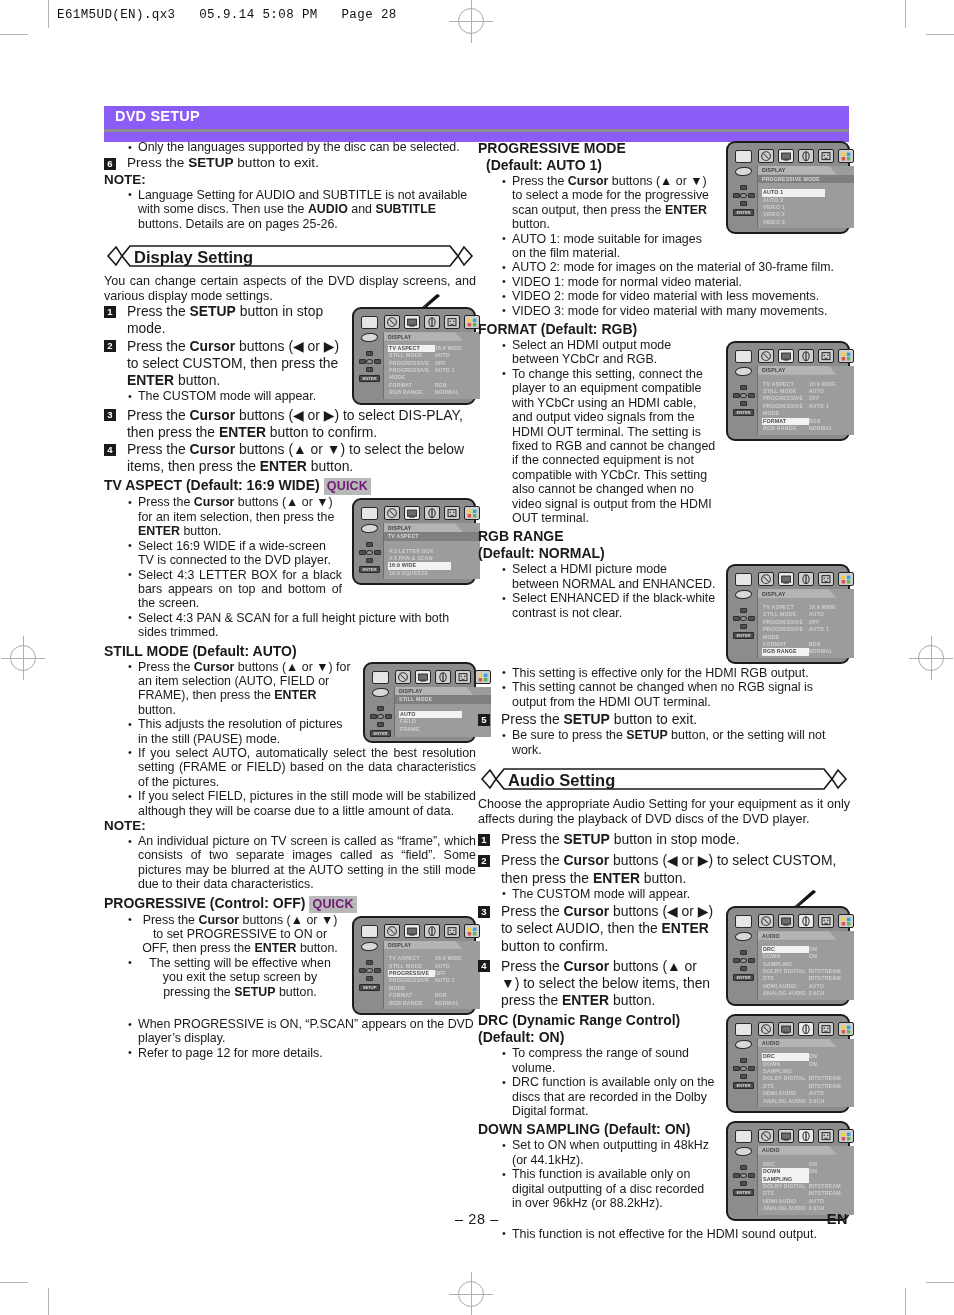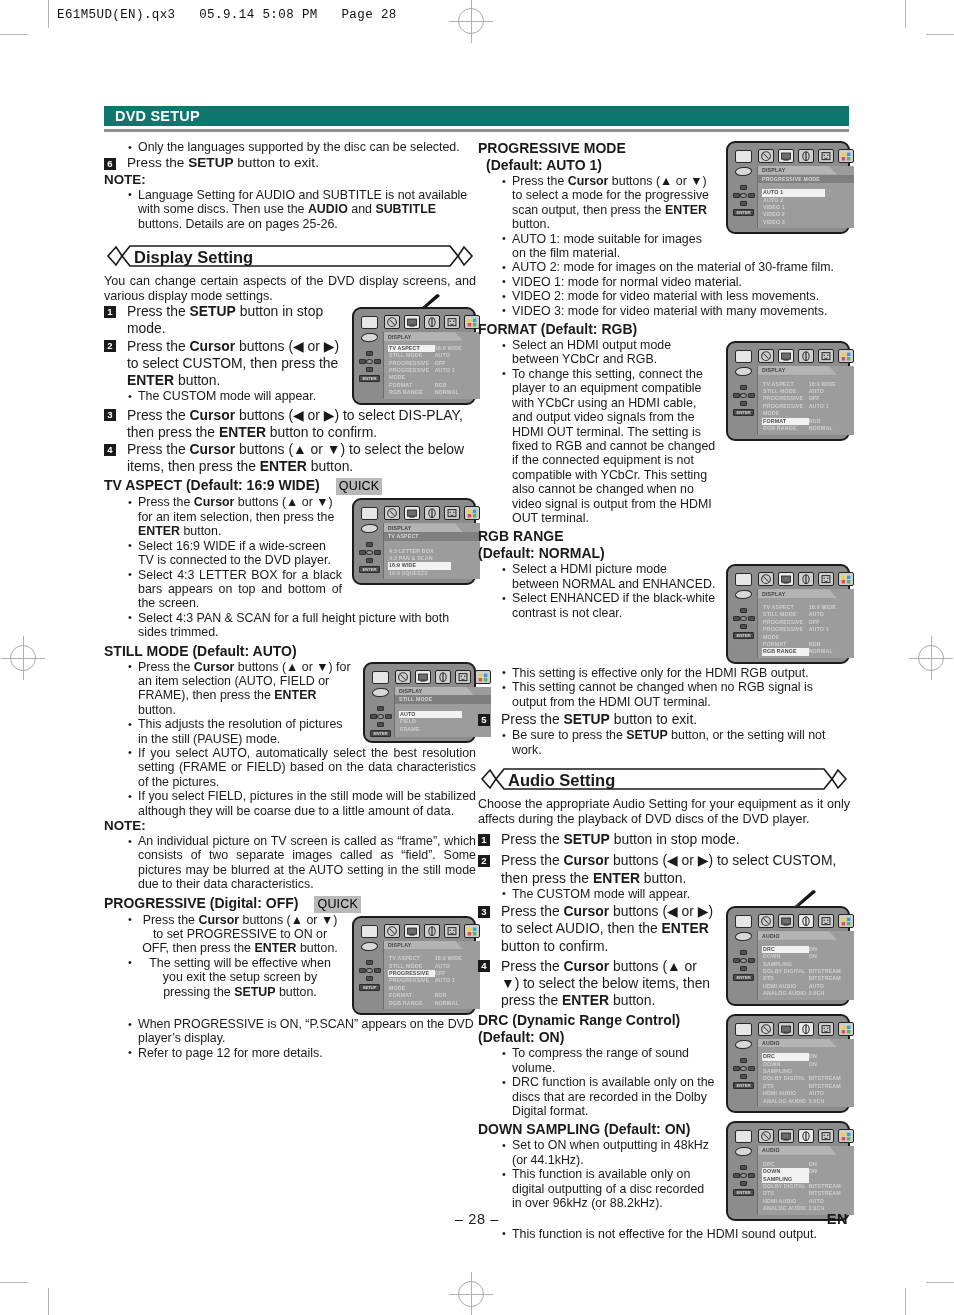--- a/index.html
+++ b/index.html
@@ -23,22 +23,22 @@
   
   .filehdr {
     position: absolute; left: 57px; top: 8px;
     font-family: "Liberation Mono", monospace;
     font-size: 12.5px; letter-spacing: .4px; color: #111;
     white-space: pre;
   }
 
   
   .banner {
-    position: absolute; left: 104px; top: 106px; width: 745px; height: 20px;
-    background: #0f766e;
+    position: absolute; left: 104px; top: 106px; width: 745px; height: 36px;
+    background: #8b5cf6;
   }
   .banner span {
     color: #fff; font-weight: bold; font-size: 14.5px;
     line-height: 20px; padding-left: 11px; letter-spacing: .2px;
     display: block;
   }
   .banner-rule {
     position: absolute; left: 104px; top: 129px; width: 745px; height: 3px;
     background: #8f8f8f;
   }
@@ -69,22 +69,22 @@
     text-align: center; font-family: "Liberation Sans", sans-serif;
   }
   .step-l { font-size: 13.9px; line-height: 17.2px; }
 
   
   .note-h { font-weight: bold; font-size: 13.4px; line-height: 16px; }
 
   
   .sub-h { font-weight: bold; font-size: 14px; line-height: 17px; }
   .quick {
-    display: inline-block; background: #b9b9b9; color: #000000;
-    font-weight: normal; font-size: 12.5px; padding: 0 3px; margin-left: 16px;
+    display: inline-block; background: #b9b9b9; color: #701a75;
+    font-weight: bold; font-size: 12.5px; padding: 0 3px; margin-left: 4px;
     letter-spacing: .2px;
   }
 
   
   .ribbon { position: relative; height: 26px; margin: 10px 0 4px 0; }
   .ribbon .rb-title {
     position: absolute; left: 30px; top: 1px;
     font-weight: bold; font-size: 16.5px; line-height: 24px;
   }
   .ribbon svg { position: absolute; left: 0; top: 0; }
@@ -508,21 +508,21 @@
     </div>
     <div class="clear"></div>
 
     <div class="bul bul-in2" style="text-align:justify;"><span>If you select AUTO, automatically select the best resolution setting (FRAME or FIELD) based on the data characteristics of the pictures.</span></div>
     <div class="bul bul-in2" style="text-align:justify;"><span>If you select FIELD, pictures in the still mode will be stabilized although they will be coarse due to a little amount of data.</span></div>
 
     <div class="note-h">NOTE:</div>
     <div class="bul bul-in2" style="text-align:justify;"><span>An individual picture on TV screen is called as “frame”, which consists of two separate images called as “field”. Some pictures may be blurred at the AUTO setting in the still mode due to their data characteristics.</span></div>
 
     <div class="sub-h" style="margin-top:3px;">
-      <span>PROGRESSIVE (Digital: OFF)</span><span class="quick">QUICK</span>
+      <span>PROGRESSIVE (Control: OFF)</span><span class="quick">QUICK</span>
     </div>
 
     <div style="float:right; width:124px; margin:3px 0 2px 8px;">
       <div class="osd">
         <div class="osd-side">
           <div class="osd-tv"></div>
           <div class="osd-disc"></div>
           <div class="osd-pad">
               <i class="u"></i>
               <i class="d"></i>

